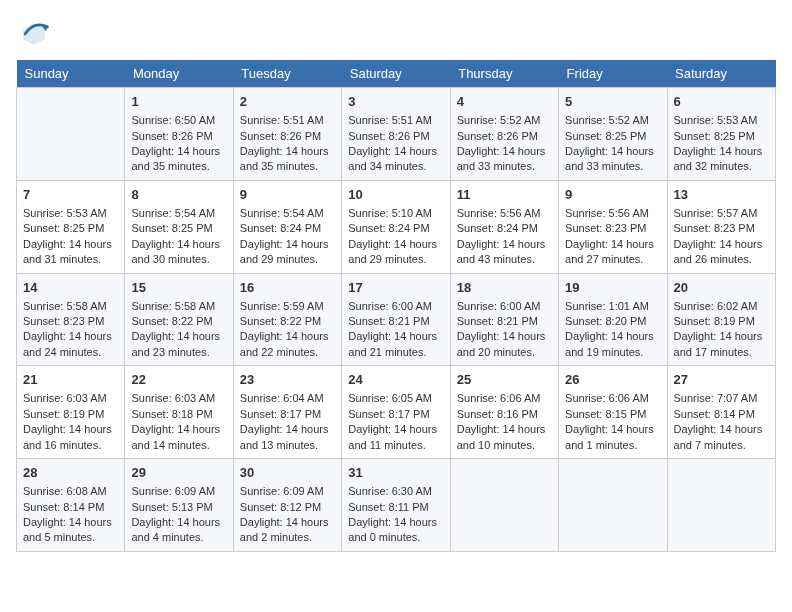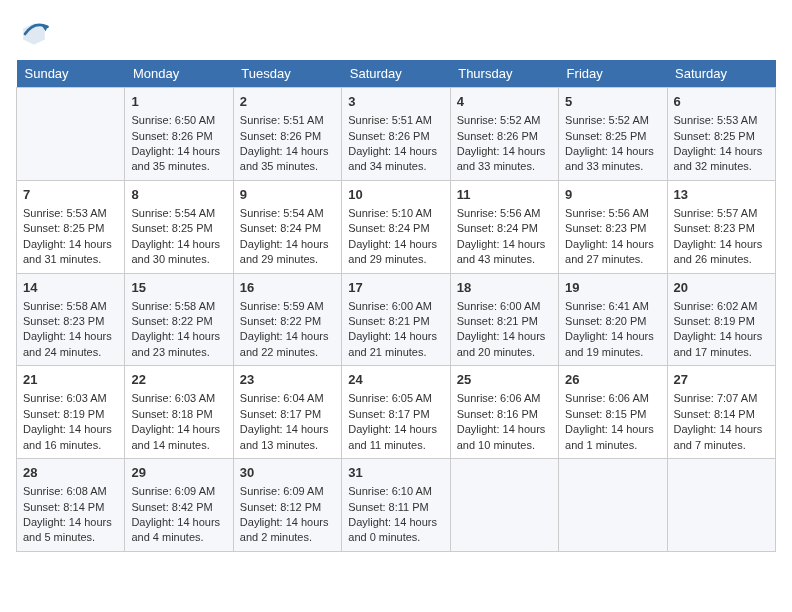--- a/index.html
+++ b/index.html
@@ -245,21 +245,21 @@
         </td>
         <td>
           <span class="day-number">18</span>
           <div>Sunrise: 6:00 AM</div>
           <div>Sunset: 8:21 PM</div>
           <div>Daylight: 14 hours</div>
           <div>and 20 minutes.</div>
         </td>
         <td>
           <span class="day-number">19</span>
-          <div>Sunrise: 6:41 AM</div>
+          <div>Sunrise: 1:01 AM</div>
           <div>Sunset: 8:20 PM</div>
           <div>Daylight: 14 hours</div>
           <div>and 19 minutes.</div>
         </td>
         <td>
           <span class="day-number">20</span>
           <div>Sunrise: 6:02 AM</div>
           <div>Sunset: 8:19 PM</div>
           <div>Daylight: 14 hours</div>
           <div>and 17 minutes.</div>
@@ -320,34 +320,34 @@
         <td>
           <span class="day-number">28</span>
           <div>Sunrise: 6:08 AM</div>
           <div>Sunset: 8:14 PM</div>
           <div>Daylight: 14 hours</div>
           <div>and 5 minutes.</div>
         </td>
         <td>
           <span class="day-number">29</span>
           <div>Sunrise: 6:09 AM</div>
-          <div>Sunset: 8:42 PM</div>
+          <div>Sunset: 5:13 PM</div>
           <div>Daylight: 14 hours</div>
           <div>and 4 minutes.</div>
         </td>
         <td>
           <span class="day-number">30</span>
           <div>Sunrise: 6:09 AM</div>
           <div>Sunset: 8:12 PM</div>
           <div>Daylight: 14 hours</div>
           <div>and 2 minutes.</div>
         </td>
         <td>
           <span class="day-number">31</span>
-          <div>Sunrise: 6:10 AM</div>
+          <div>Sunrise: 6:30 AM</div>
           <div>Sunset: 8:11 PM</div>
           <div>Daylight: 14 hours</div>
           <div>and 0 minutes.</div>
         </td>
         <td class="empty-cell"></td>
         <td class="empty-cell"></td>
         <td class="empty-cell"></td>
       </tr>
     </tbody>
 </table>

